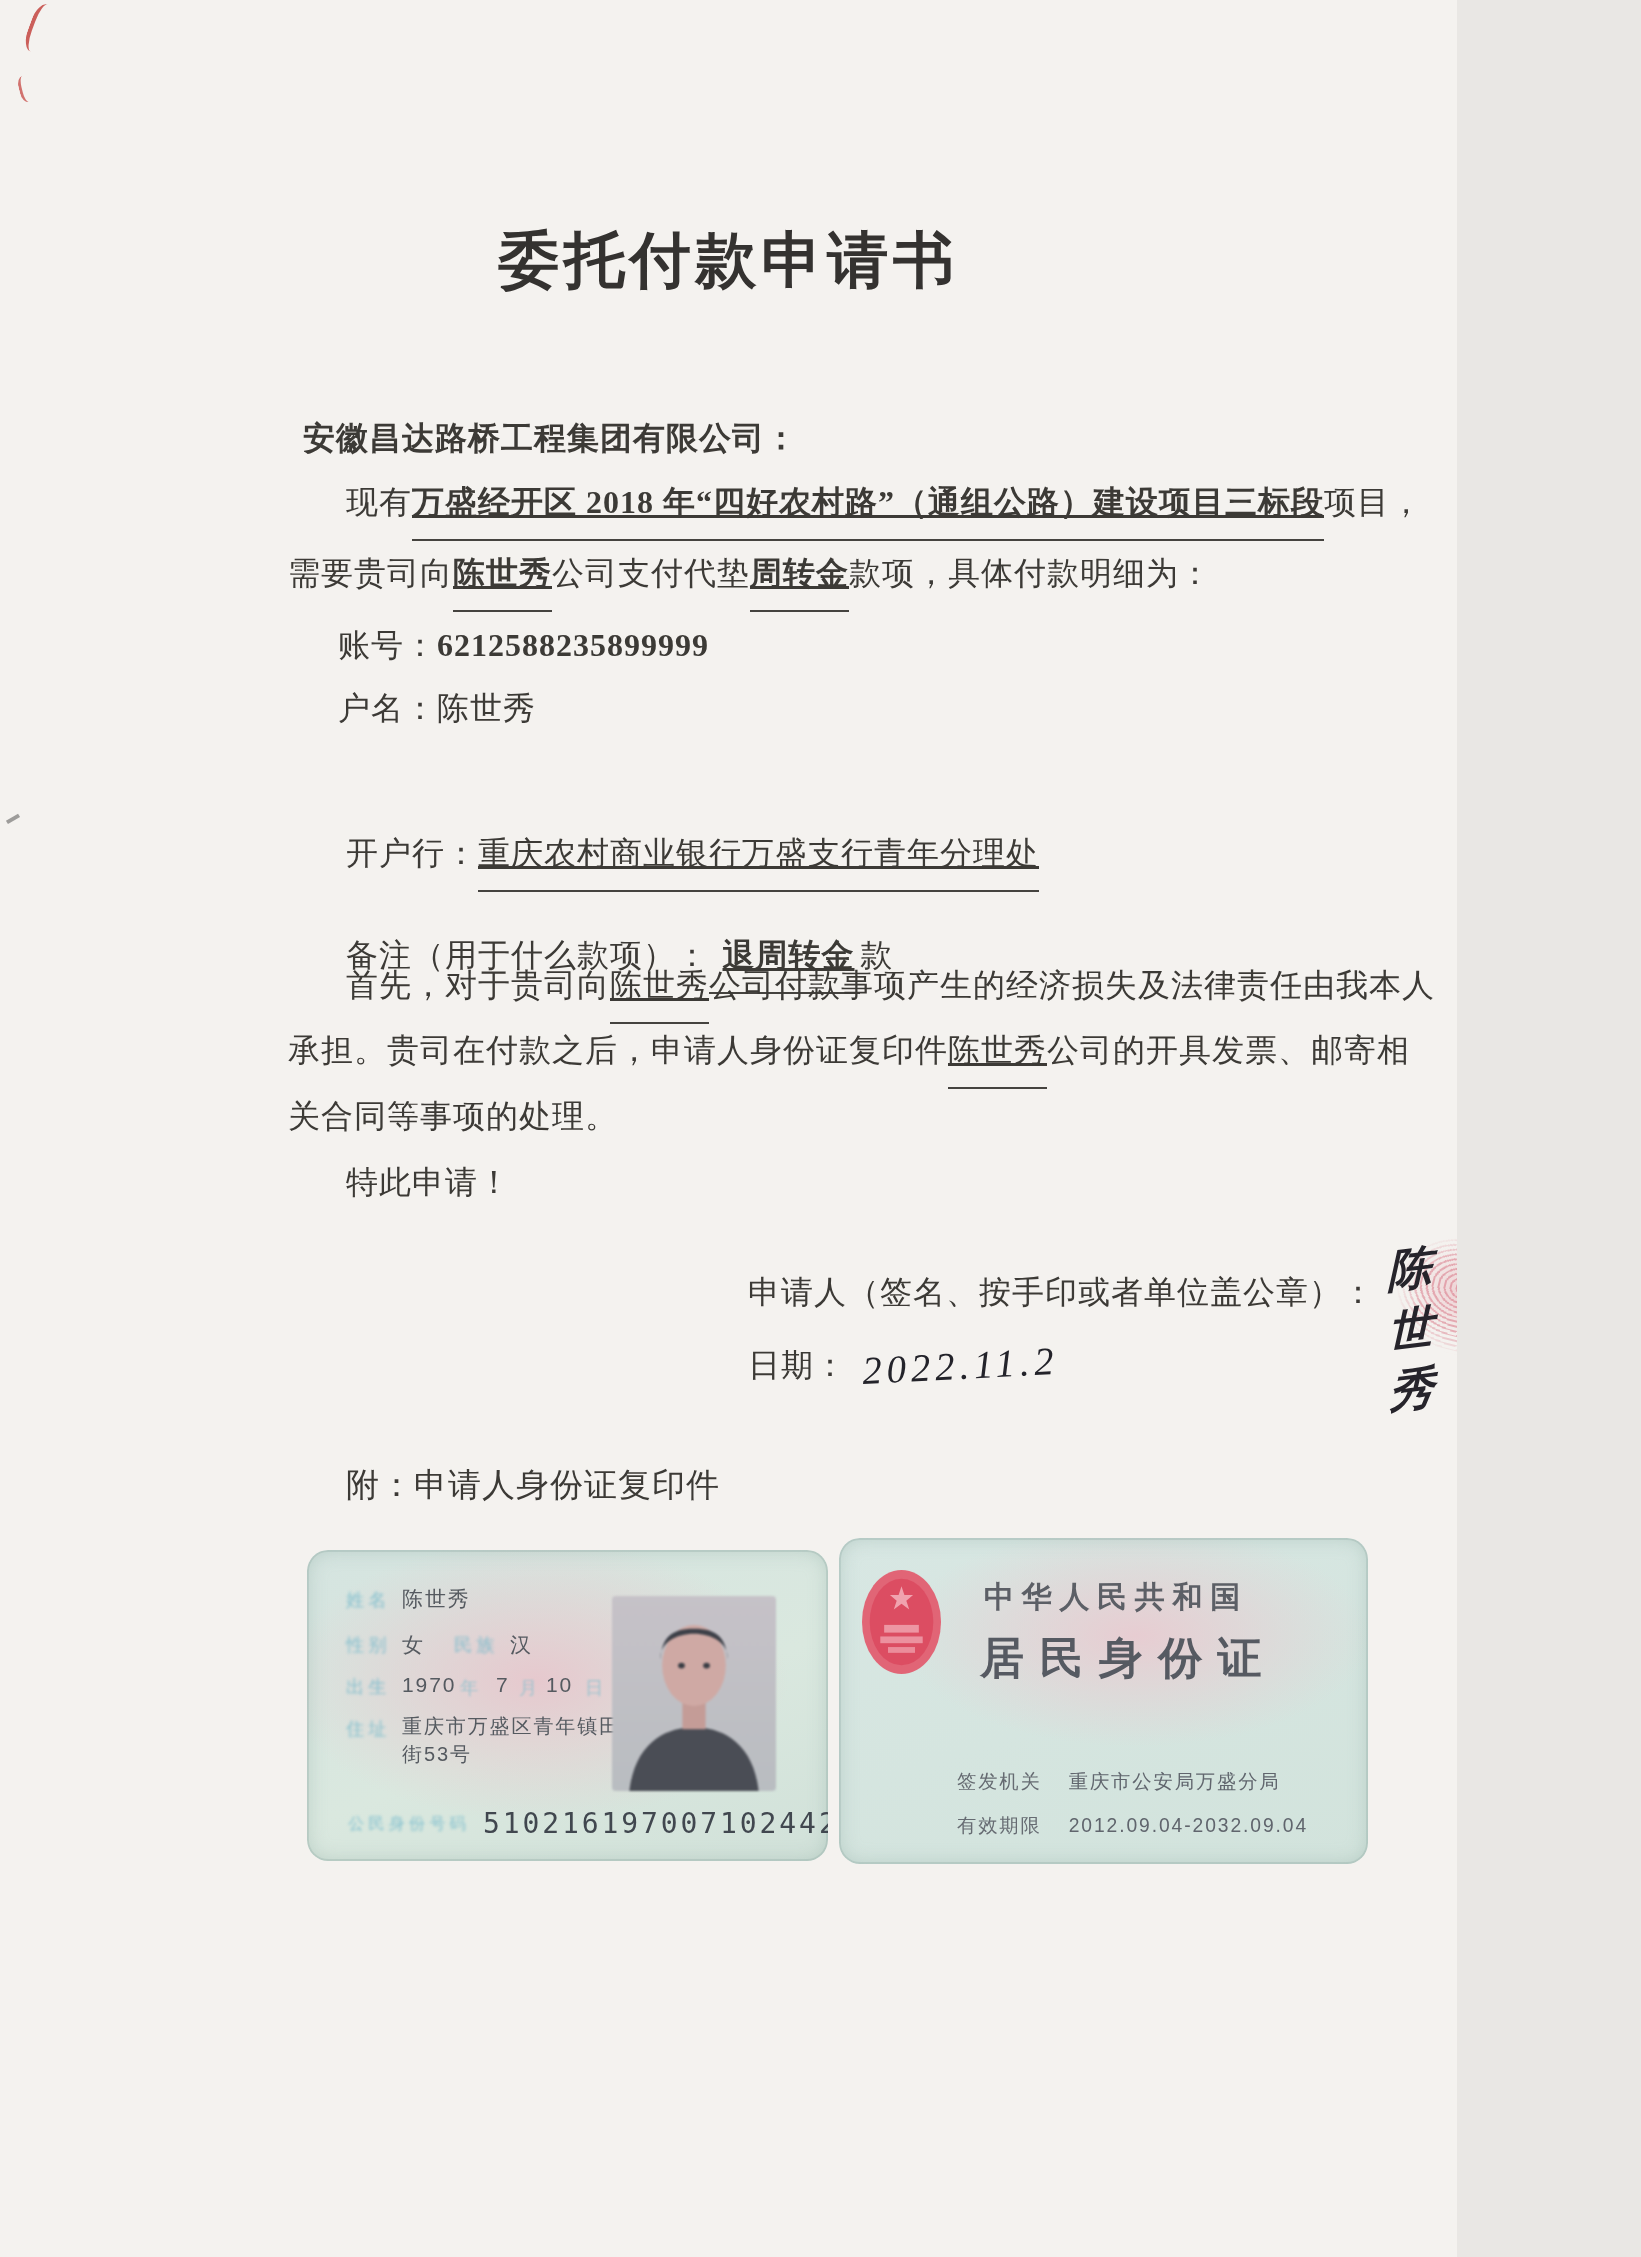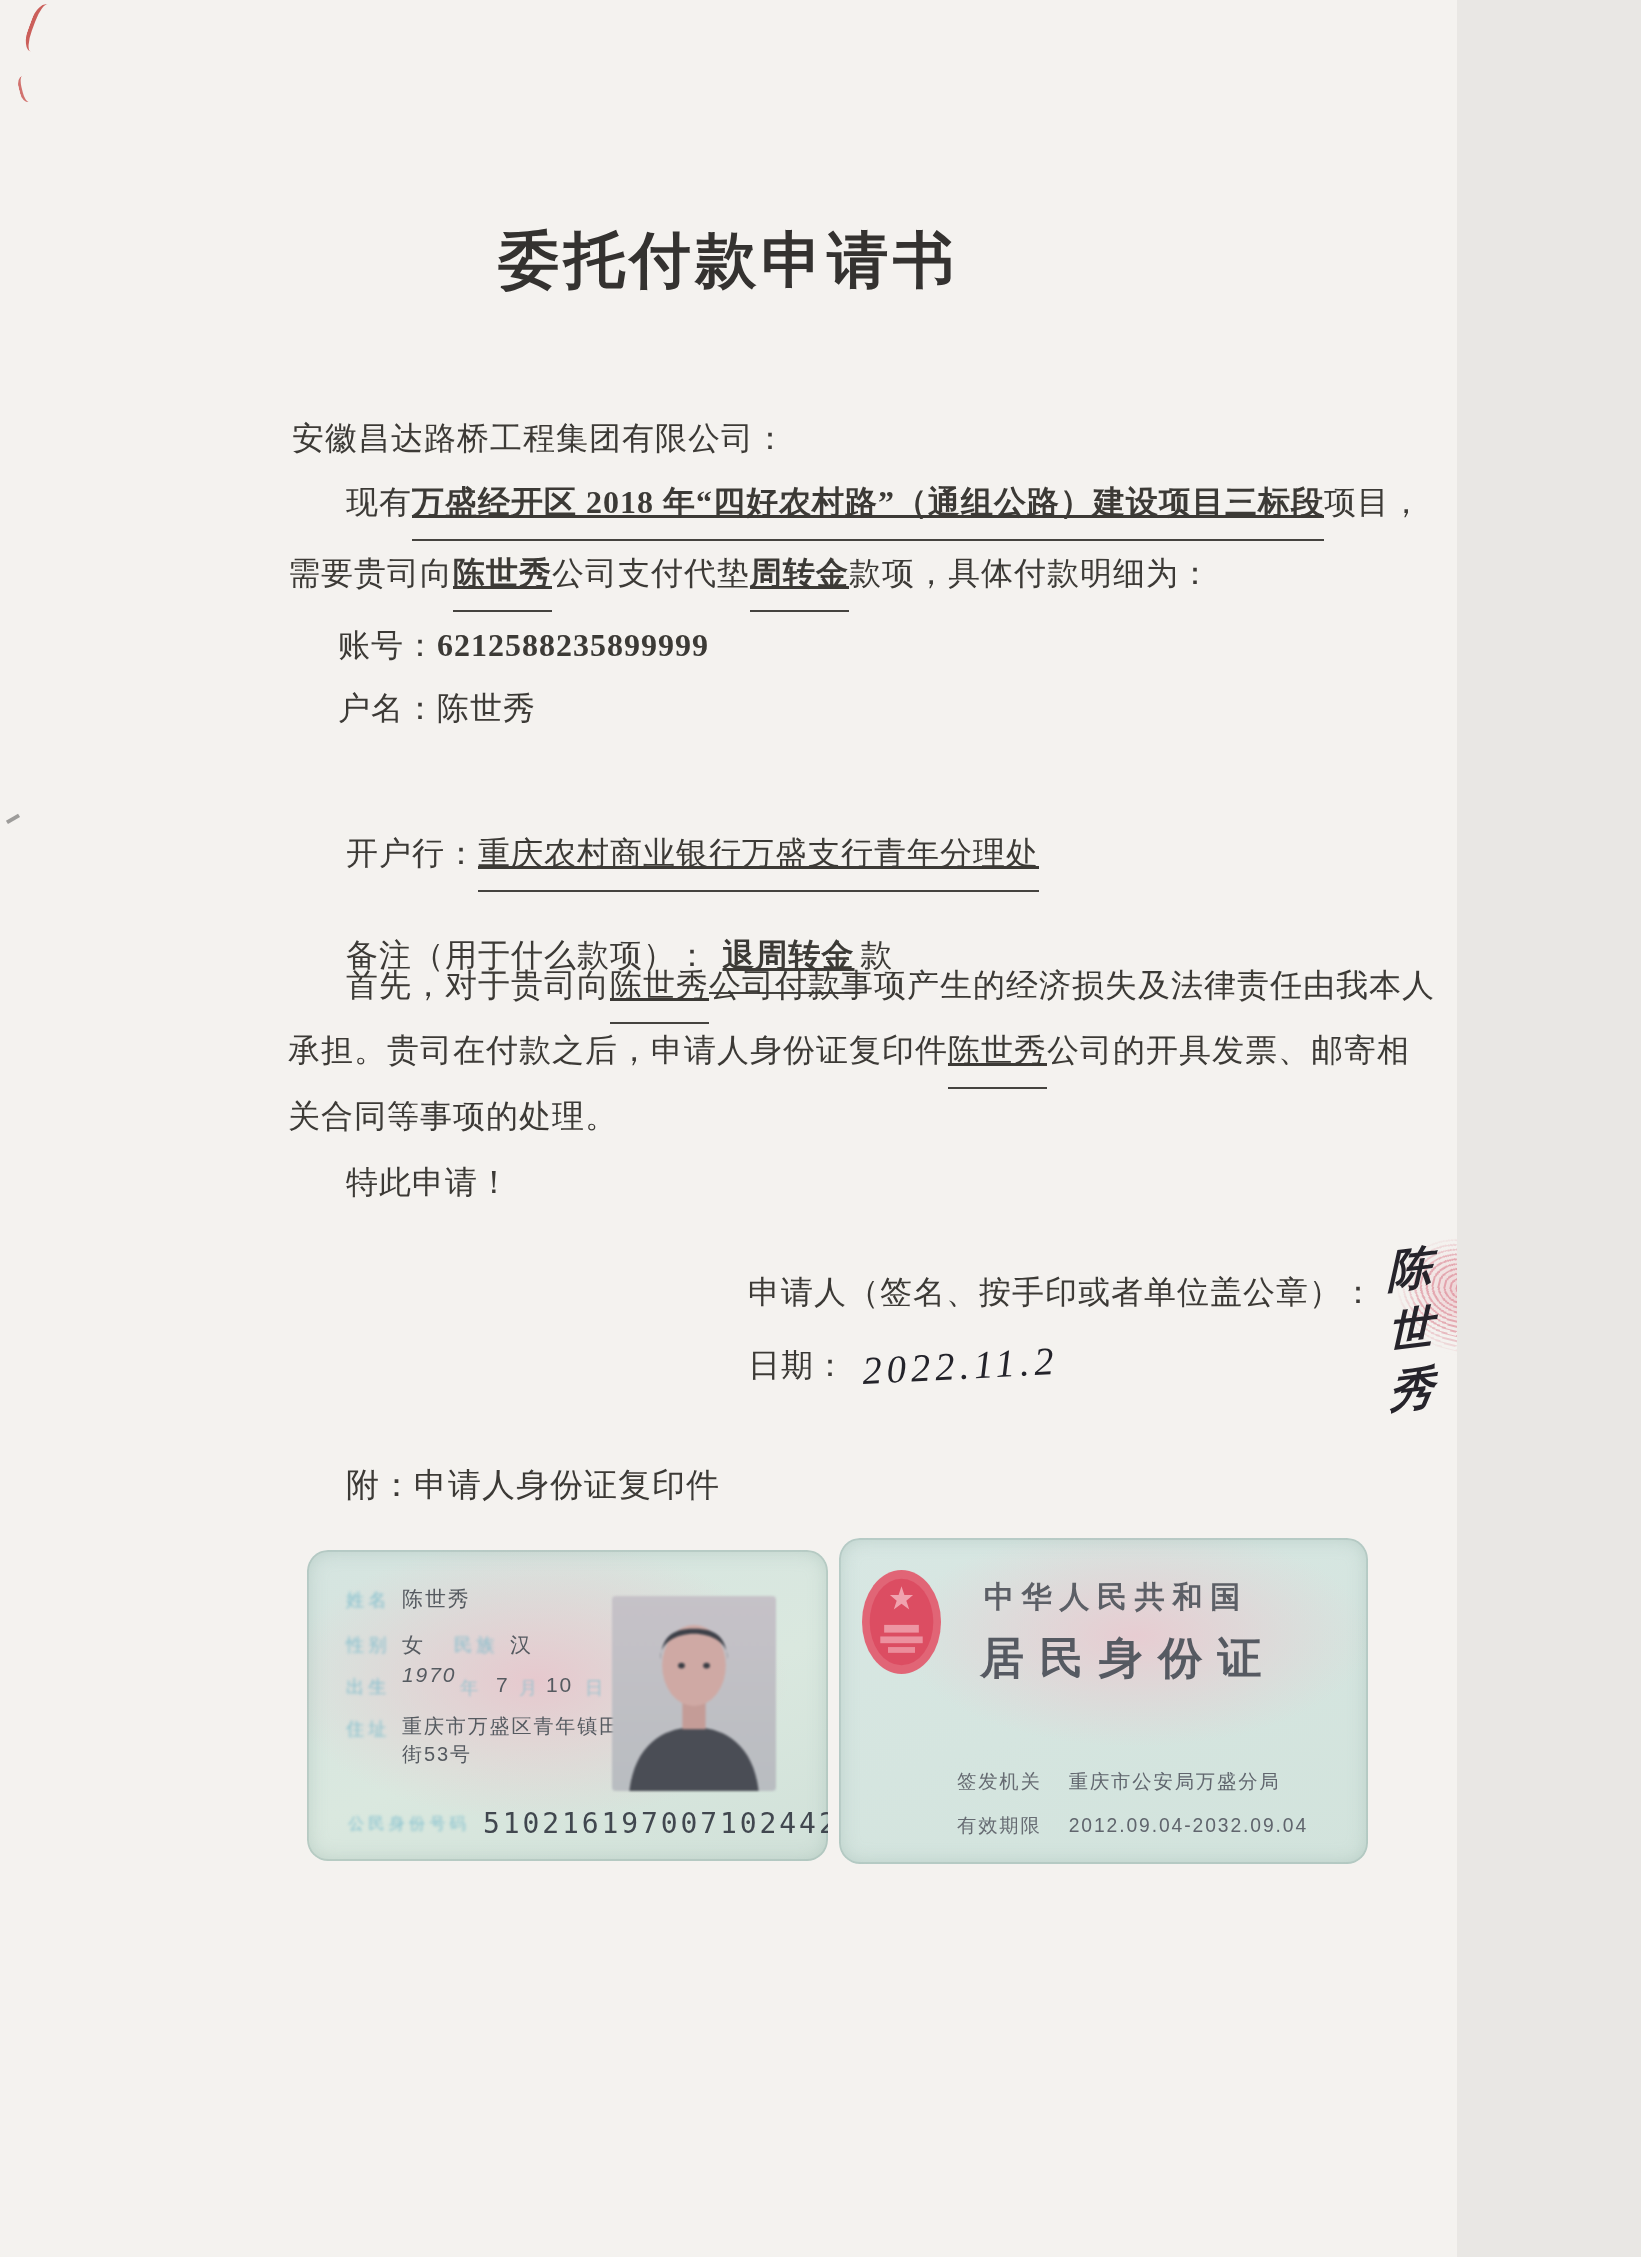--- a/index.html
+++ b/index.html
@@ -5,21 +5,21 @@
   html,body{margin:0;padding:0;background:#e9e7e4;}
   .page{position:relative;width:1457px;height:2257px;background:#f4f2ef;overflow:hidden;
         font-family:"Liberation Serif","DejaVu Serif",serif;color:#3c3a36;}
   .t{position:absolute;font-size:32px;letter-spacing:1px;white-space:nowrap;}
   .b{font-weight:700;}
   .u{border-bottom:2.9px solid #45433f;padding-bottom:19px;text-decoration:underline;}
   .title{position:absolute;top:220px;left:0;width:100%;margin:0;text-align:center;
          font-size:61px;font-weight:700;letter-spacing:4.8px;color:#343230;}
 
   
-  .l-salutation{left:292px;top:417px;}
+  .l-salutation{left:303px;top:417px;font-weight:bold;}
   .l-p1{left:346px;top:481px;}
   .l-p2{left:288px;top:552px;}
   .l-account{left:338px;top:624px;}
   .l-holder{left:338px;top:687px;}
   .l-amount{left:343px;top:761px;}
   .l-bank{left:346px;top:832px;}
   .l-remark{left:346px;top:896px;margin-top:38px;}
   .l-p3l1{left:346px;top:964px;}
   .l-p3l2{left:288px;top:1029px;}
   .l-p3l3{left:288px;top:1095px;}
@@ -159,21 +159,21 @@
   <div class="card card-front">
     <span class="fl" style="left:39px;top:37px;">姓名</span>
     <span class="fv" style="left:95px;top:35px;">陈世秀</span>
 
     <span class="fl" style="left:39px;top:82px;">性别</span>
     <span class="fv" style="left:95px;top:81px;">女</span>
     <span class="fl" style="left:147px;top:82px;">民族</span>
     <span class="fv" style="left:203px;top:81px;">汉</span>
 
     <span class="fl" style="left:39px;top:124px;">出生</span>
-    <span class="fv" style="left:95px;top:113px;font-style:italic;">1970</span>
+    <span class="fv" style="left:95px;top:123px;">1970</span>
     <span class="fc" style="left:153px;top:125px;">年</span>
     <span class="fv" style="left:189px;top:123px;">7</span>
     <span class="fc" style="left:212px;top:125px;">月</span>
     <span class="fv" style="left:239px;top:123px;">10</span>
     <span class="fc" style="left:278px;top:125px;">日</span>
 
     <span class="fl" style="left:39px;top:166px;">住址</span>
     <span class="fv" style="left:95px;top:163px;font-size:20px;">重庆市万盛区青年镇田坝</span>
     <span class="fv" style="left:95px;top:191px;font-size:20px;">街53号</span>
 

